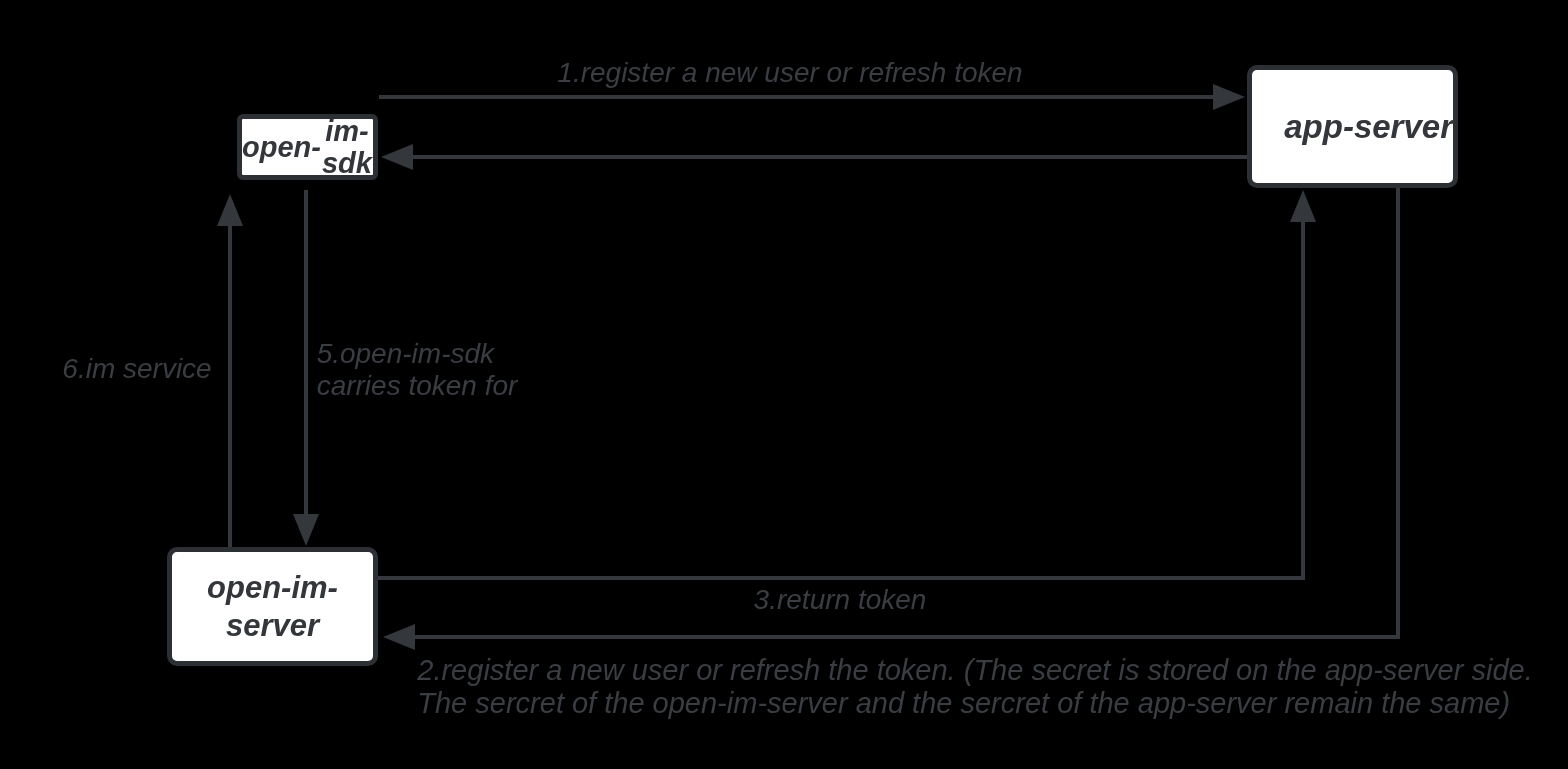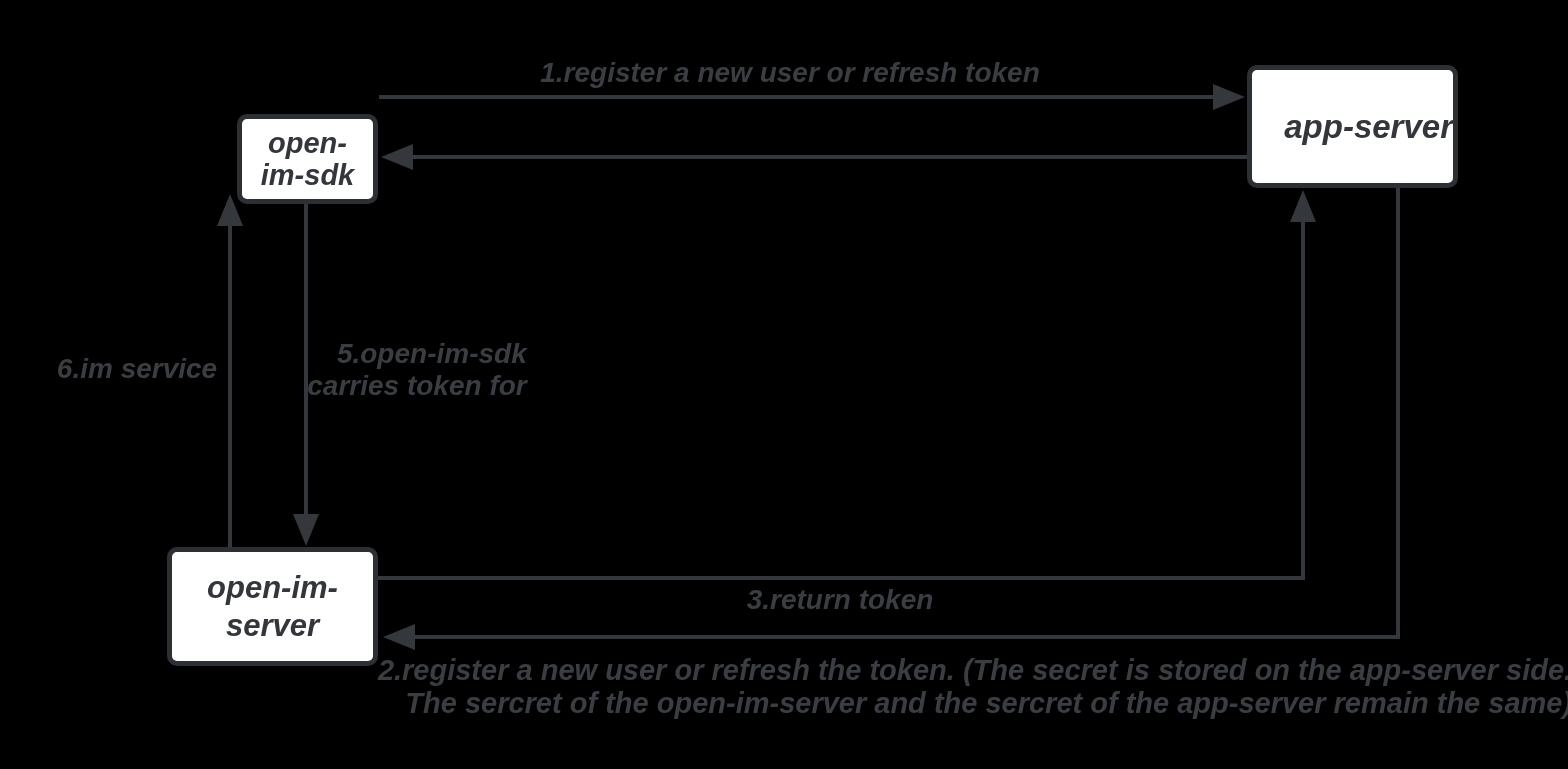--- a/index.html
+++ b/index.html
@@ -18,32 +18,32 @@
   .edges{position:absolute;left:0;top:0;width:1568px;height:769px;}
   .edges line,.edges polyline{stroke:var(--line);stroke-width:4;fill:none;}
   .edges polygon{fill:var(--line);stroke:none;}
   .node{
     position:absolute;box-sizing:border-box;background:var(--box-fill);
     border:5px solid var(--box-border);border-radius:10px;
     color:var(--node-label);font-style:italic;font-weight:bold;
   }
   .node-app{left:167px;top:63px;width:212px;height:129px;}
   .node-app .node-label{position:absolute;left:20px;top:16px;font-size:33px;}
-  .node-sdk{left:237px;top:114px;width:141px;height:90px;
-    display:flex;flex-direction:column;align-items:center;justify-content:center;
-    font-size:29px;line-height:32px;text-align:center;}
+  .node-sdk{left:237px;top:114px;width:141px;height:66px;
+    display:flex;flex-direction:row;align-items:center;justify-content:center;
+    font-size:29px;line-height:32px;text-align:center;border-radius:6px;}
   .node-app-server{left:1247px;top:65px;width:211px;height:123px;
     display:flex;align-items:center;justify-content:flex-end;font-size:33px;}
   .node-open-im-server{left:167px;top:547px;width:211px;height:119px;
     display:flex;flex-direction:column;align-items:center;justify-content:center;
     font-size:31px;line-height:38px;text-align:center;}
   .edge-label{
     position:absolute;transform:translate(-50%,-50%);
-    color:var(--label);font-style:italic;font-weight:bold;
-    font-size:28px;white-space:nowrap;text-align:right;
+    color:var(--label);font-style:italic;font-weight:normal;
+    font-size:28px;white-space:nowrap;text-align:left;
   }
   .edge-label-1{left:790px;top:73px;}
   .edge-label-4{left:785px;top:184px;}
   .edge-label-3{left:840px;top:556px;margin-top:44px;}
   .edge-label-6{left:137px;top:369px;}
   .edge-label-5{left:417px;top:370px;line-height:32px;}
   .edge-label-2{left:975px;top:687px;line-height:33px;font-size:29px;}
 </style>
 </head>
 <body>

